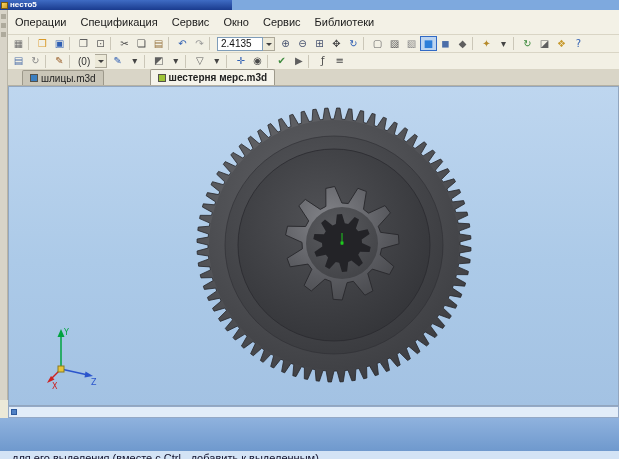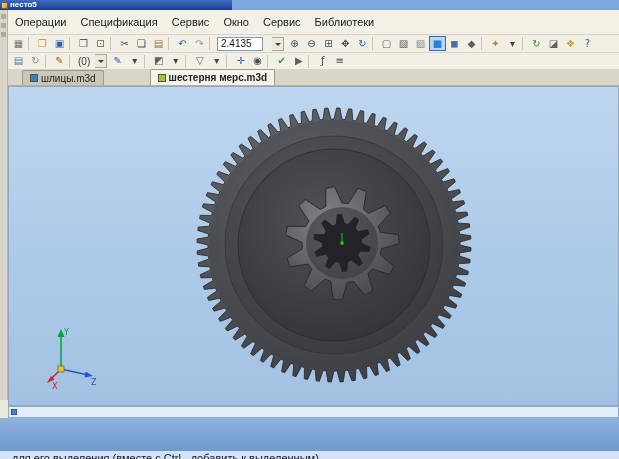--- a/index.html
+++ b/index.html
@@ -18,21 +18,21 @@
 .menu-item{padding:0 7px;font-size:11px;line-height:13px;color:#1a1a1a;cursor:default;}
 
 .toolbar{margin-left:8px;height:18px;background:#f2f0e4;border-bottom:1px solid #d9d5c5;display:flex;align-items:center;padding:0 2px;}
 .toolbar2{height:17px;}
 .tgroup{display:flex;align-items:center;height:100%;}
 .tbtn{width:17px;height:15px;border:1px solid transparent;background:transparent;display:flex;align-items:center;justify-content:center;padding:0;cursor:default;}
 .tbtn .glyph{font-family:"DejaVu Sans",sans-serif;font-size:10px;line-height:10px;}
 .tbtn.active{background:#bdd5f0;border-color:#316ac5;}
 .tbtn.sep{width:5px;height:13px;border:none;border-left:1px solid #cbc7b8;margin:0 1px;}
 
-.combo{display:flex;align-items:center;margin:0 2px;gap:9px;}
+.combo{display:flex;align-items:center;margin:0 2px;}
 .combo-field{background:#fff;border:1px solid #7f9db9;height:14px;line-height:12px;font-size:10px;padding:0 3px;display:inline-block;white-space:nowrap;overflow:hidden;color:#111;}
 .zoom-field{width:46px;}
 .part-field{width:86px;}
 .combo-btn{width:12px;height:14px;background:#ece9d8;border:1px solid #aca899;border-left:none;display:flex;align-items:flex-start;justify-content:center;}
 .combo-btn::after{content:"";border:3px solid transparent;border-top-color:#404040;margin-top:5px;}
 .counter-label{font-size:10px;color:#333;margin:0 3px;}
 
 .tabbar{margin-left:8px;height:16px;background:#d9d5c7;display:flex;align-items:flex-end;padding-left:14px;border-bottom:1px solid #b5b1a3;gap:44px;}
 .tab{height:15px;display:flex;align-items:center;gap:3px;padding:0 7px;background:#cac6b8;border:1px solid #9d998b;border-bottom:none;margin-right:2px;font-size:10px;color:#222;border-radius:2px 2px 0 0;cursor:default;}
 .tab.active{background:#f5f3ea;height:16px;font-weight:bold;}

